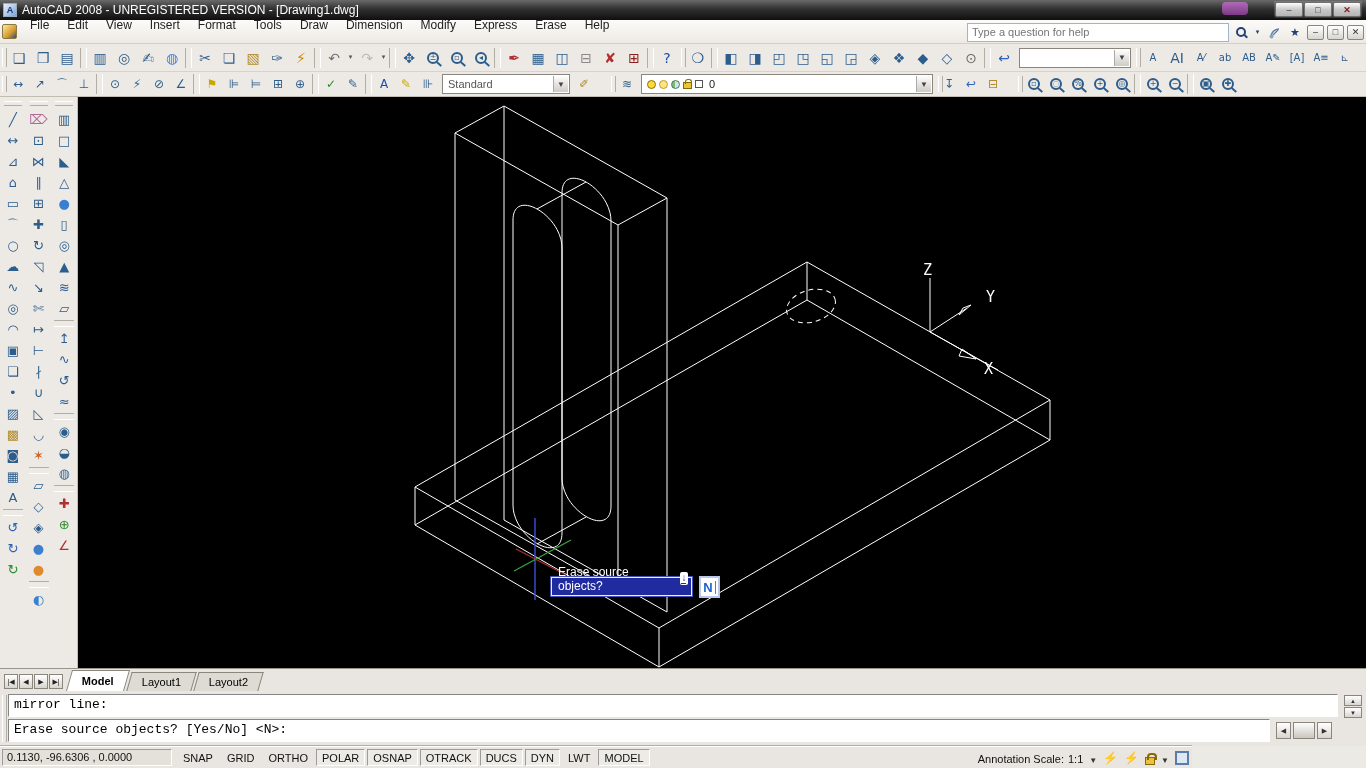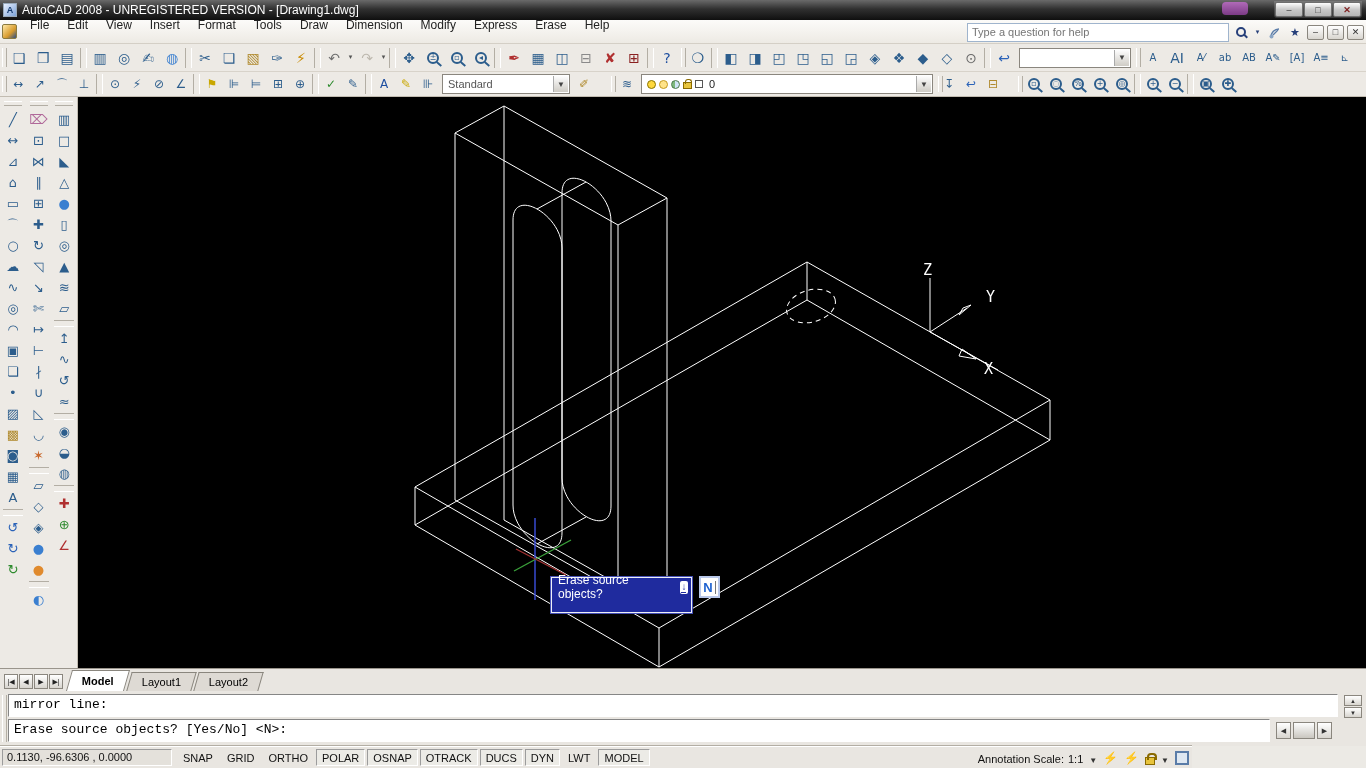--- a/index.html
+++ b/index.html
@@ -80,21 +80,21 @@
     border-right:1px solid #c2bcb1; display:flex; }
   .vtb { width:26px; display:flex; flex-direction:column; align-items:center; padding-top:2px; }
   .vtb::before { content:""; width:18px; height:3px; margin:2px 0 3px 0;
     border-top:1px solid #fff; border-bottom:1px solid #b3aea4; }
   .vtb .tbtn { width:24px; height:21px; }
   .vtb .tbtn .g { font-size:13px; }
   .vsep { height:7px; width:20px; margin:1px 0; border-top:1px solid #b3aea4; border-bottom:1px solid #fff; }
 
   
   .canvas { position:absolute; left:78px; top:97px; width:1288px; height:571px; background:#000; }
-  .dyntip { position:absolute; left:473px; top:480px; width:141px; height:36px;
+  .dyntip { position:absolute; left:473px; top:480px; width:141px; height:19px;
     background:#1f2b9e; border:1px solid #eef0f8; box-shadow:0 0 0 1px #4550b5;
     color:#fff; font-size:12px; display:flex; align-items:center; padding:0 3px 16px 6px;gap:24px; }
   .dyntip .spacer { flex:1; }
   .dynicon { width:13px; height:13px; background:#fff; border-radius:2px; color:#1f2b9e;
     font-size:10px; font-weight:bold; display:flex; align-items:center; justify-content:center; }
   .dynicon span { border-bottom:1.5px solid #1f2b9e; line-height:10px; height:11px; }
   .nbox { position:absolute; left:621px; top:479px; width:21px; height:22px; background:#fff;
     border:2px solid #b9c8ea; color:#1e62d0; font-size:13px; font-weight:bold;
     display:flex; align-items:center; justify-content:center; }
   .nbox .caret { width:1px; height:13px; background:#777; margin-left:2px; }

